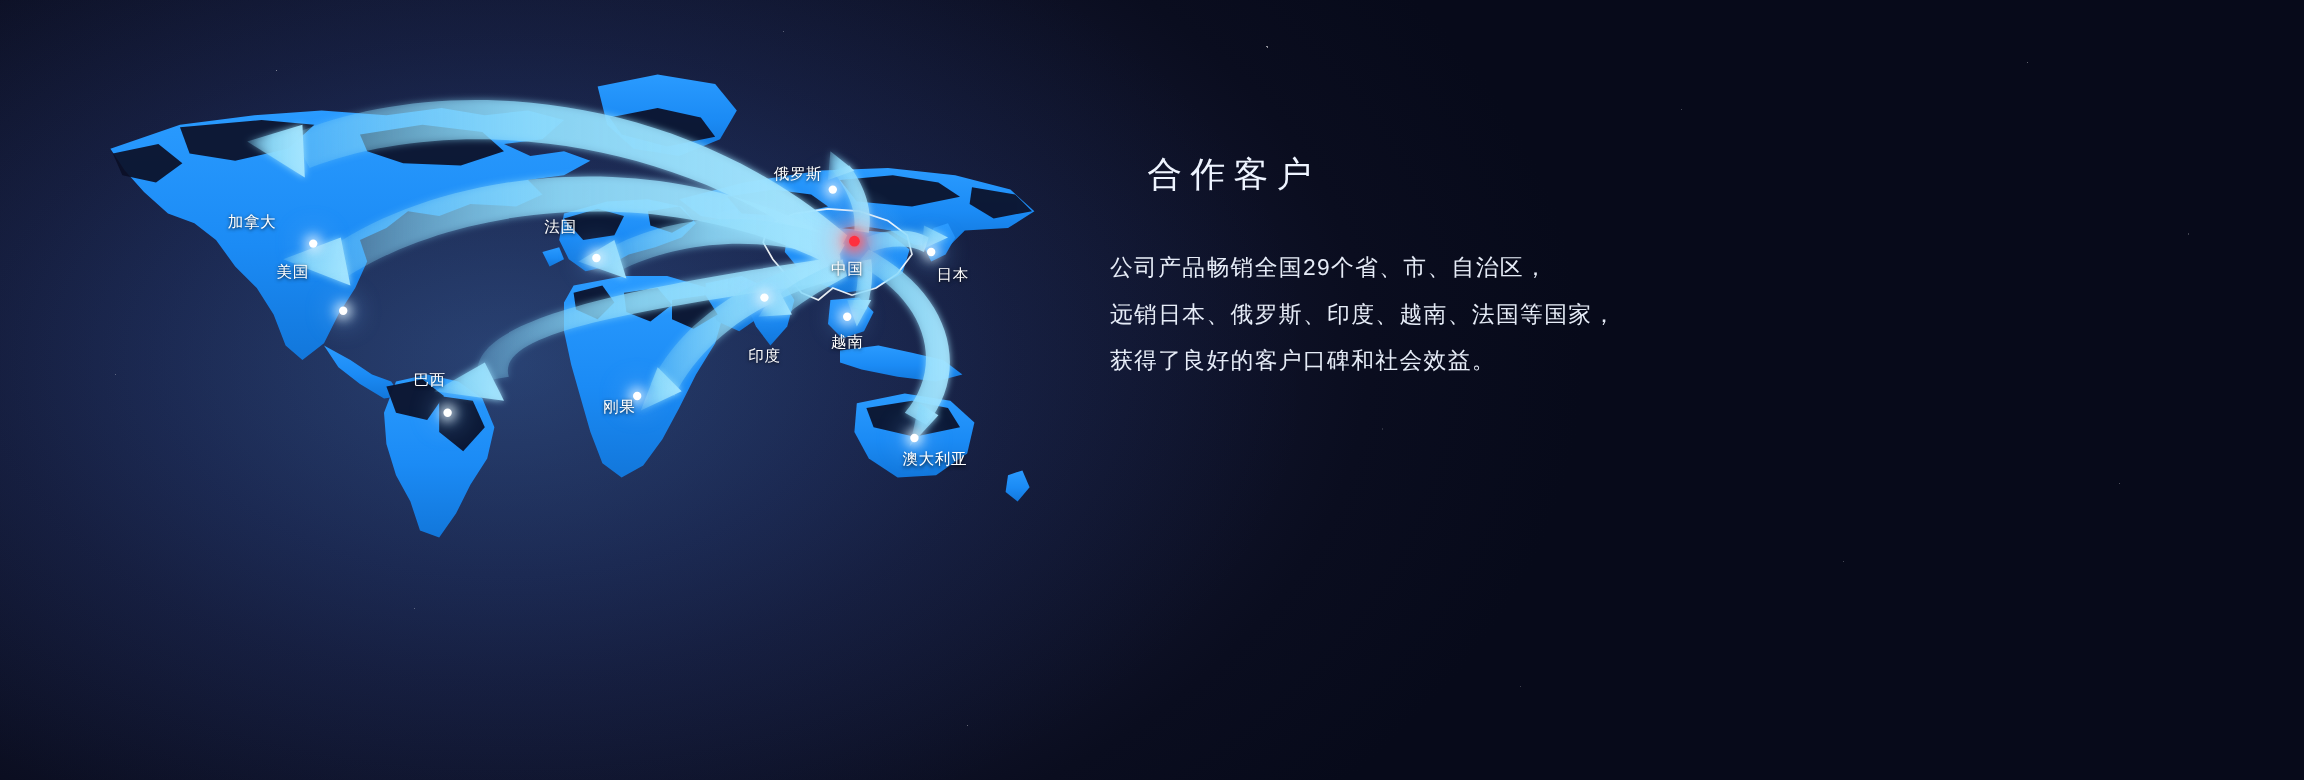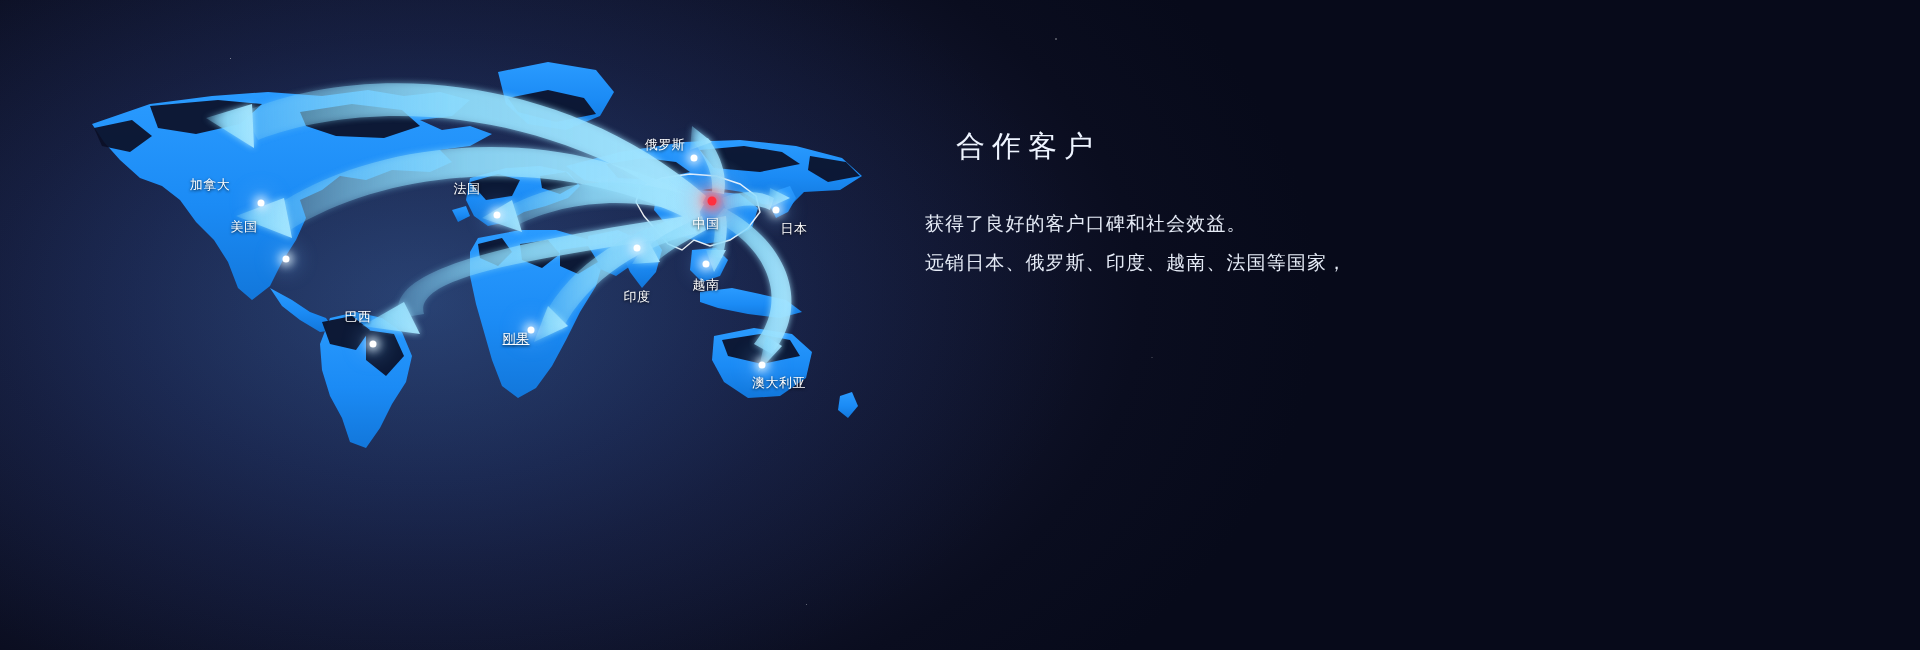--- a/index.html
+++ b/index.html
@@ -245,34 +245,35 @@
       <div class="city-label" style="left: 706px; top: 215px; text-align: center;">中国</div>
       <div class="city-dot" style="left: 261px; top: 203px;"></div>
       <div class="city-label" style="left: 210px; top: 176px;">加拿大</div>
       <div class="city-dot" style="left: 286px; top: 259px;"></div>
       <div class="city-label" style="left: 244px; top: 218px;">美国</div>
       <div class="city-dot" style="left: 373px; top: 344px;"></div>
       <div class="city-label" style="left: 358px; top: 308px;">巴西</div>
       <div class="city-dot" style="left: 497px; top: 215px;"></div>
       <div class="city-label" style="left: 467px; top: 180px;">法国</div>
       <div class="city-dot" style="left: 531px; top: 330px;"></div>
-      <div class="city-label" style="left: 516px; top: 330px; text-decoration: underline;">刚果</div>
+      <div class="city-label" style="left: 516px; top: 330px;">刚果</div>
       <div class="city-dot" style="left: 694px; top: 158px;"></div>
       <div class="city-label" style="left: 665px; top: 136px;">俄罗斯</div>
       <div class="city-dot" style="left: 637px; top: 248px;"></div>
       <div class="city-label" style="left: 637px; top: 256px; margin-top: 32px;">印度</div>
       <div class="city-dot" style="left: 706px; top: 264px;"></div>
       <div class="city-label" style="left: 706px; top: 276px;">越南</div>
       <div class="city-dot" style="left: 776px; top: 210px;"></div>
       <div class="city-label" style="left: 775px; top: 220px; margin-left: 19px;">日本</div>
       <div class="city-dot" style="left: 762px; top: 365px;"></div>
       <div class="city-label" style="left: 756px; top: 374px; margin-left: 23px;">澳大利亚</div>
     </div>
 
   <div id="text-block">
     <div id="eyebrow">合作客户</div>
     <div id="paragraph">
+        <div>公司产品畅销全国29个省、市、自治区，</div>
+        <div>远销日本、俄罗斯、印度、越南、法国等国家，</div>
         <div>获得了良好的客户口碑和社会效益。</div>
-        <div>远销日本、俄罗斯、印度、越南、法国等国家，</div>
       </div>
   </div>
 
 </div>
 
 </body></html>

